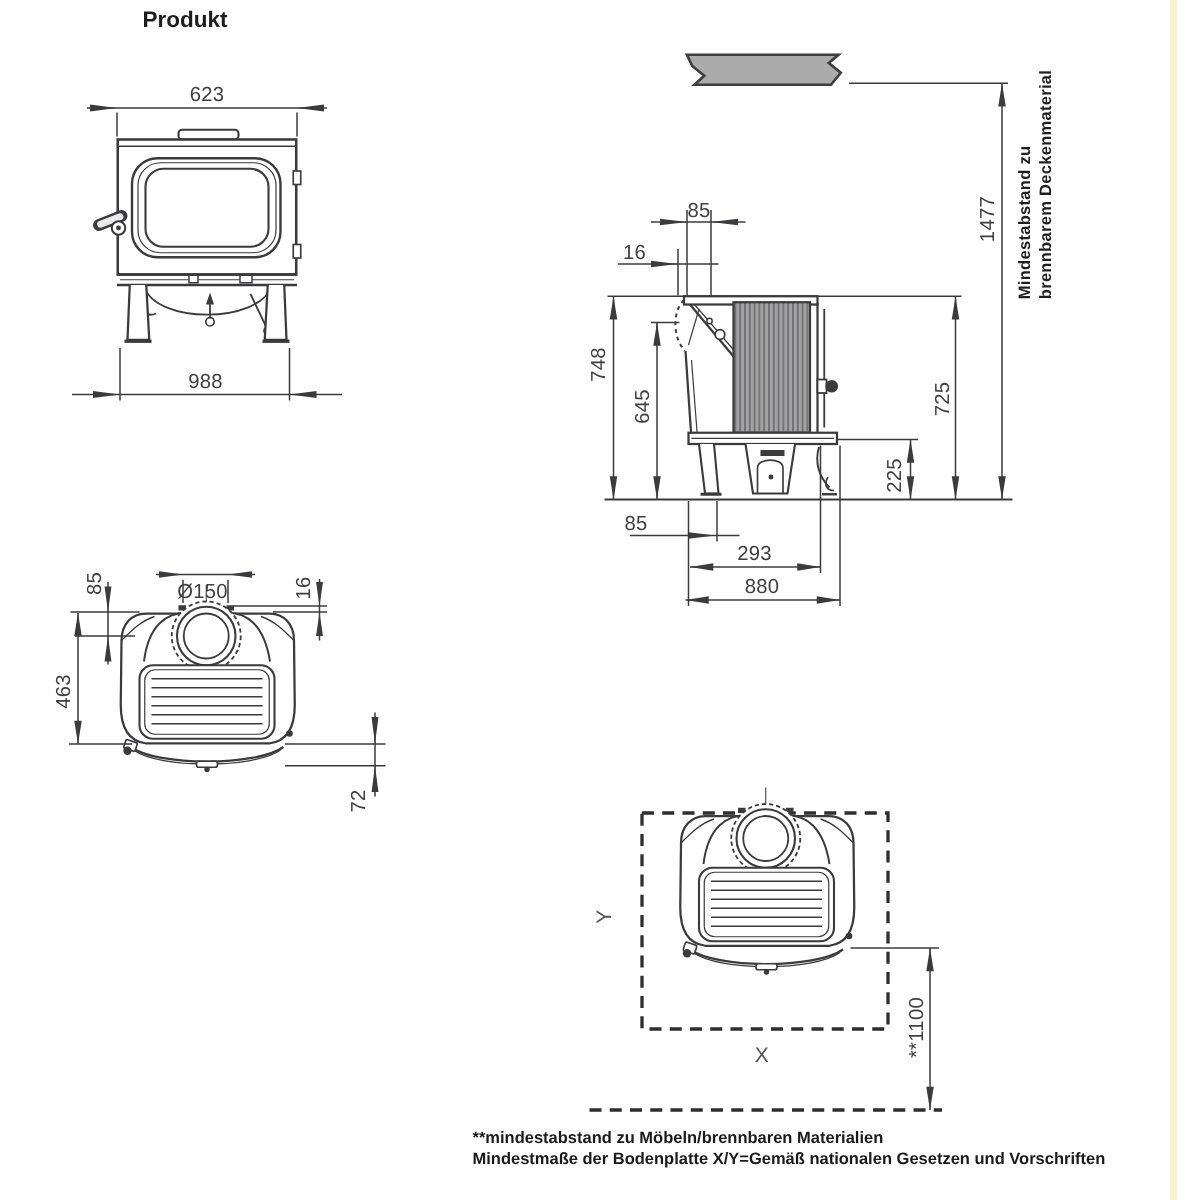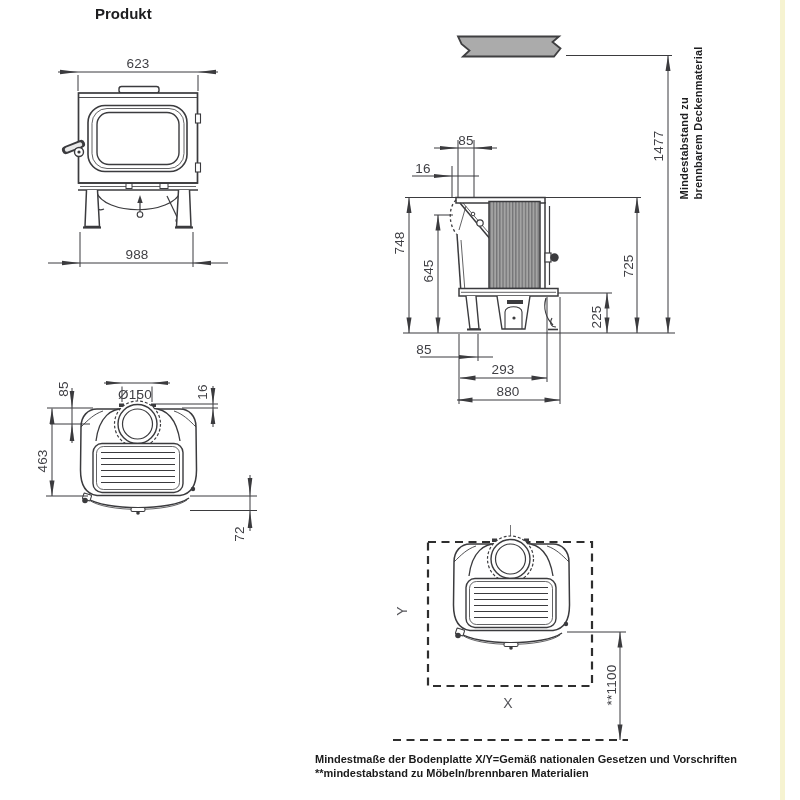--- a/index.html
+++ b/index.html
@@ -248,18 +248,18 @@
   <span class="t xy" style="left:508px;top:703px;">X</span>
   <span class="tv" style="left:611px;top:685px;">**1100</span>
 
   <span class="tv lbl block" style="left:691px;top:123px;">
       <span style="display:block;">Mindestabstand zu</span>
       <span style="display:block;">brennbarem Deckenmaterial</span>
     </span>
 
 
   <div class="footer" style="left:315px;top:752px;">
+      <span style="display:block;">**mindestabstand zu Möbeln/brennbaren Materialien</span>
       <span style="display:block;">Mindestmaße der Bodenplatte X/Y=Gemäß nationalen Gesetzen und Vorschriften</span>
-      <span style="display:block;">**mindestabstand zu Möbeln/brennbaren Materialien</span>
     </div>
 
   <div class="edge" style="left:780px;"></div>
 </div>
 
 </body></html>

